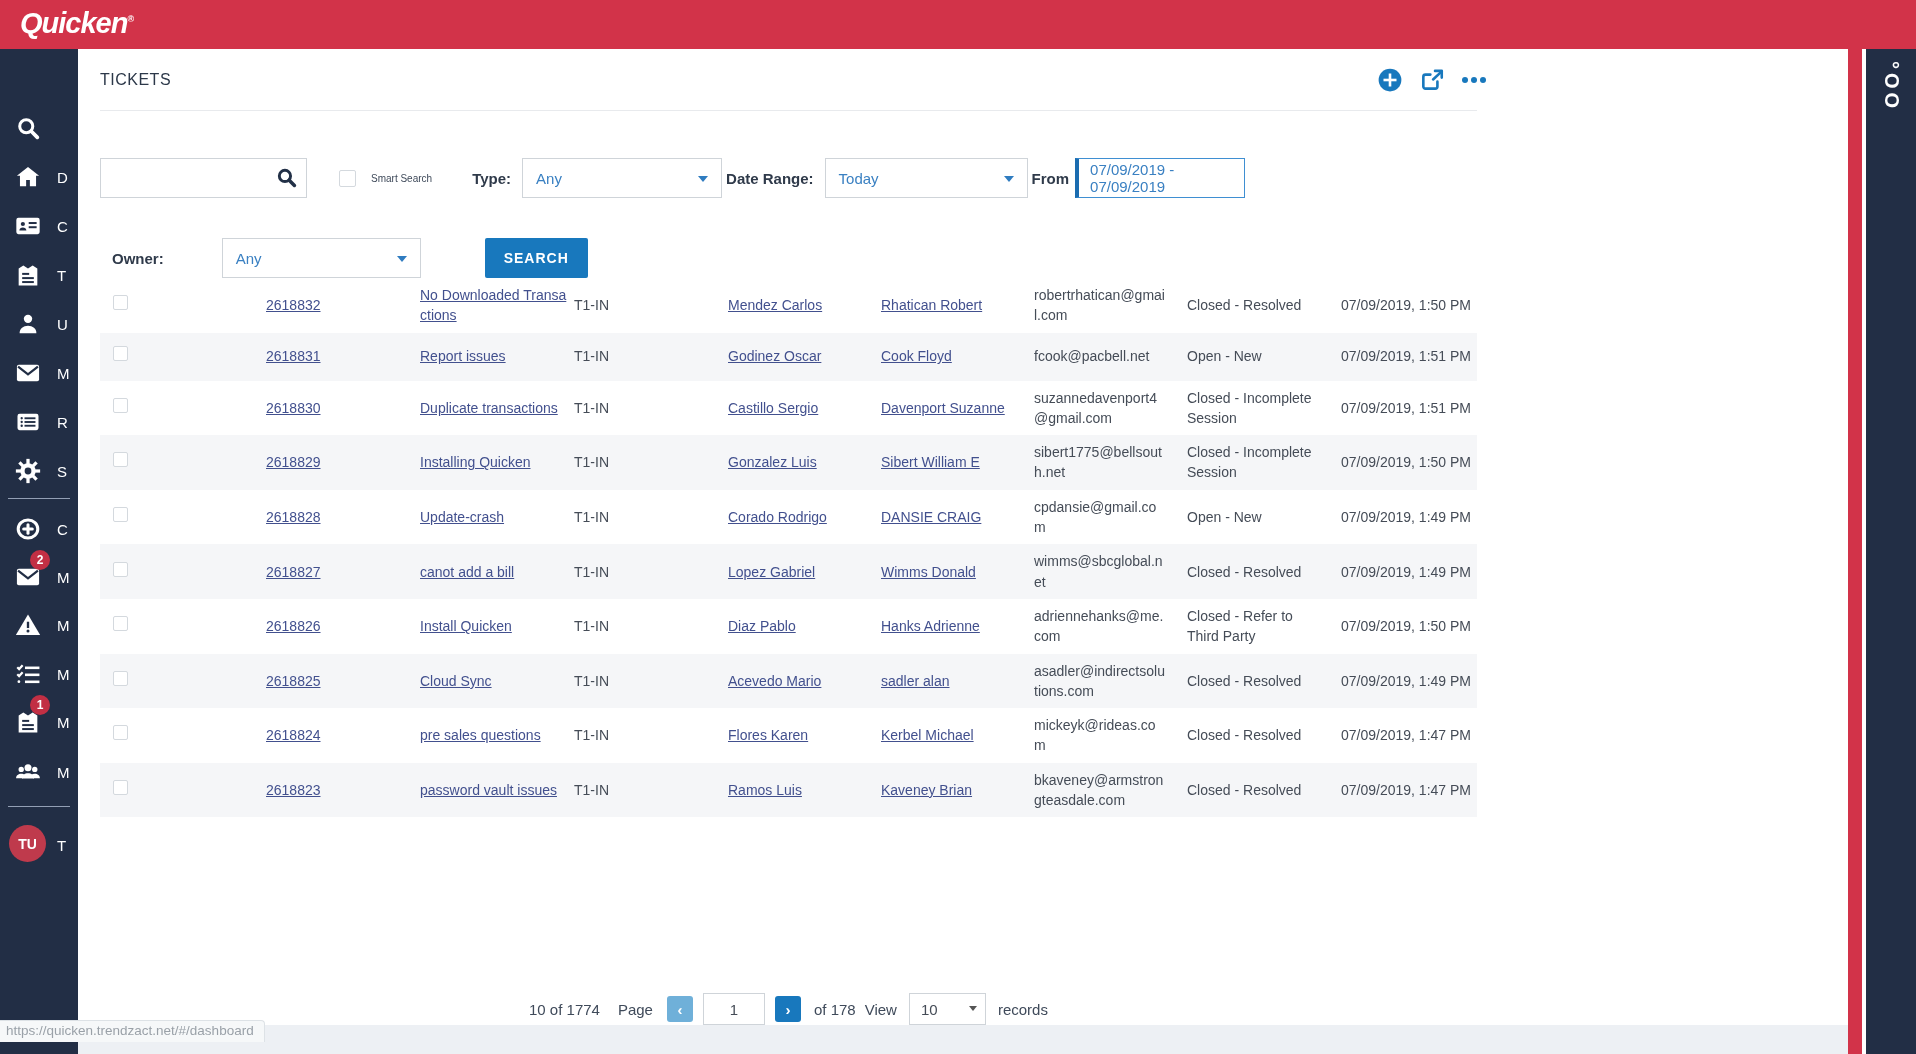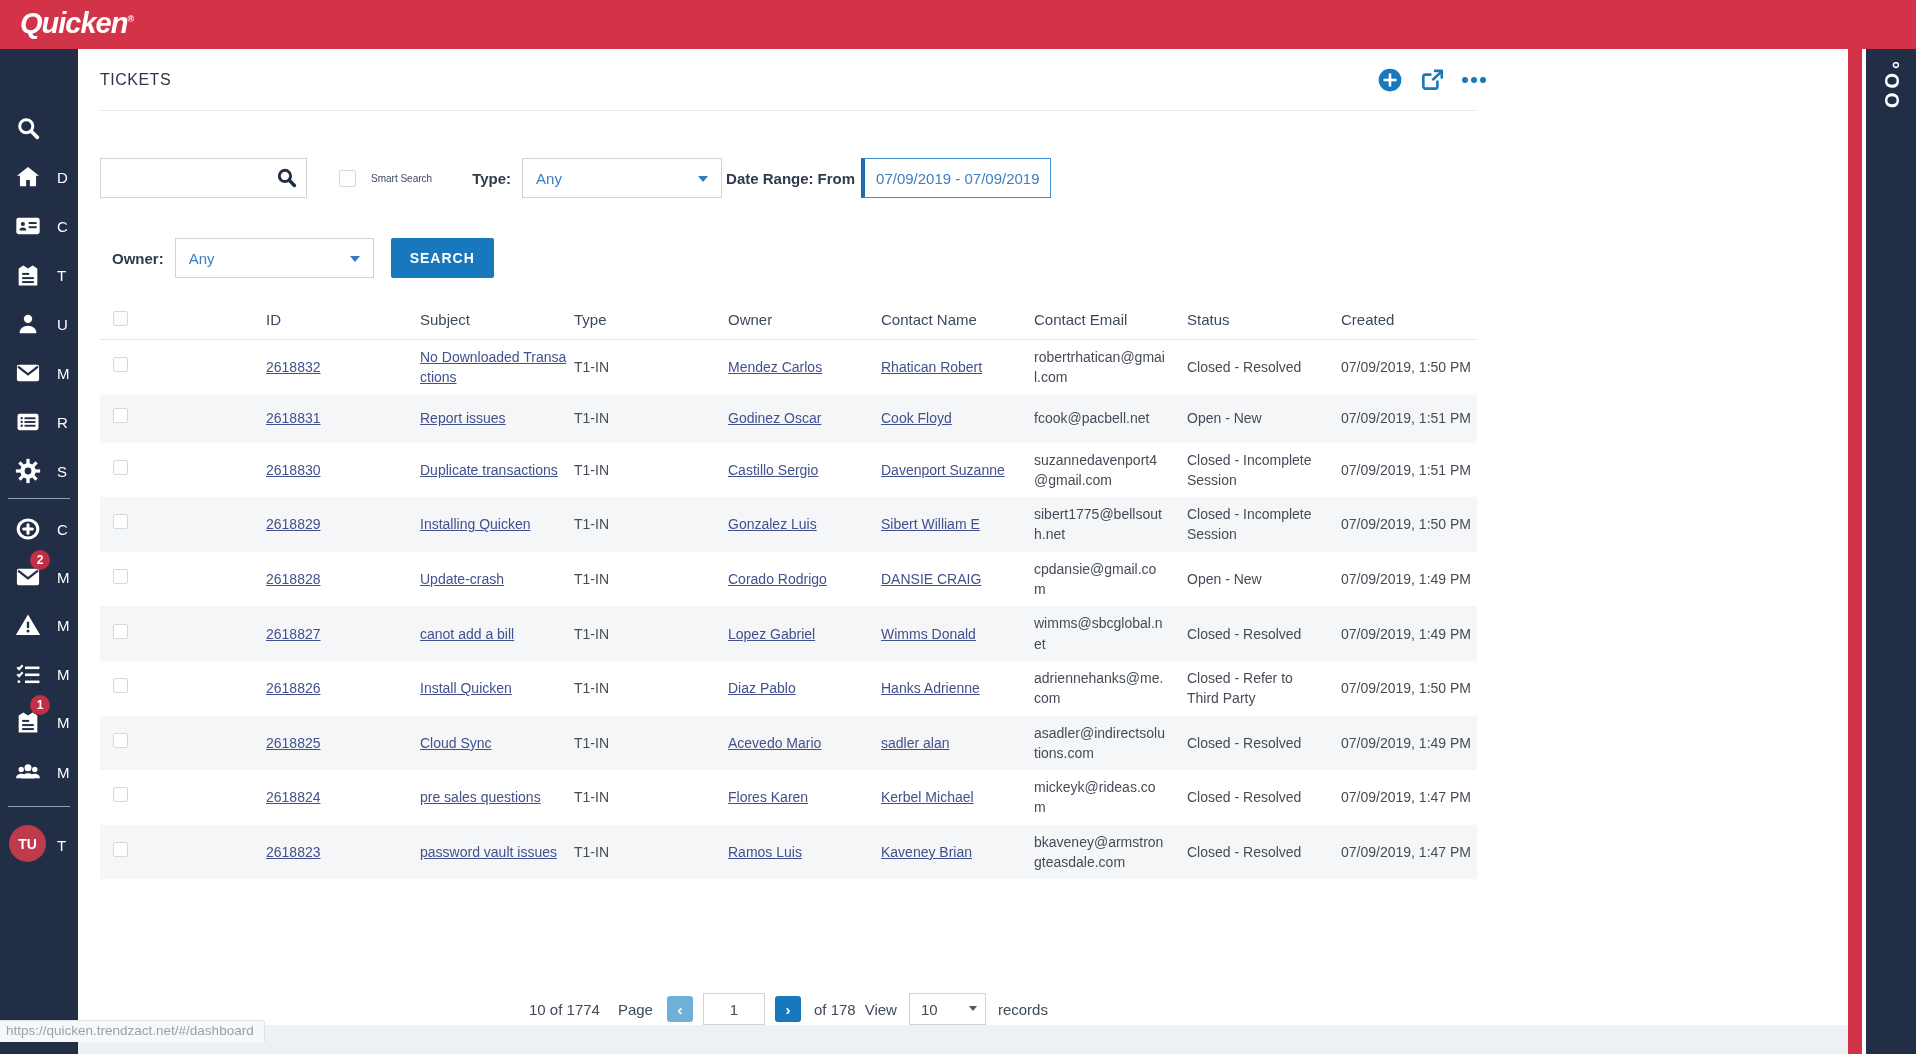--- a/index.html
+++ b/index.html
@@ -37,32 +37,32 @@
   .page-head { height:62px; display:flex; align-items:center; justify-content:space-between; border-bottom:1px solid #e8eaed; }
   .page-title { font-size:16px; font-weight:400; color:#2c3849; letter-spacing:.5px; }
   .head-actions { display:flex; align-items:center; gap:15px; margin-right:-10px; }
   .ha { width:27px; height:27px; display:flex; align-items:center; justify-content:center; cursor:pointer; }
   .dots { display:flex; gap:3px; }
   .dots i { width:6px; height:6px; border-radius:50%; background:#1878bd; }
 
   
   .frow { display:flex; align-items:center; height:40px; }
   .frow1 { margin-top:47px; }
-  .frow2 { margin-top:40px; }
+  .frow2 { margin-top:40px;gap:47px; }
   .search-wrap { position:relative; width:207px; height:40px; }
   .search-wrap input { width:100%; height:100%; border:1px solid #cfd4d9; padding:0 36px 0 10px; font-size:15px; color:#454c57; outline:none; }
   .search-wrap .mag { position:absolute; right:8px; top:7px; }
   .cb { display:inline-block; width:17px; height:17px; border:1px solid #d4d9de; border-radius:2px; background:#fff; }
   .lbl { font-size:10px; color:#3f4a5a; }
   .blbl { font-size:15px; font-weight:700; color:#2f3a4a; }
   .sel { position:relative; height:40px; border:1px solid #cfd4d9; background:#fff; font-size:15px; color:#3a80c2;
     display:flex; align-items:center; padding-left:13px; cursor:pointer; }
   .sel .caret { position:absolute; right:13px; top:17px; width:0; height:0;
     border-left:5.5px solid transparent; border-right:5.5px solid transparent; border-top:6.5px solid #2f7cc0; }
-  .datebox { width:190px; height:40px; border:1px solid #3f8fd2; border-left:4px solid #1b6cb0; color:#3a80c2;
+  .datebox { width:170px; height:40px; border:1px solid #3f8fd2; border-left:4px solid #1b6cb0; color:#3a80c2;
     font-size:15px; display:flex; align-items:center; padding-left:11px; background:#fff; }
   .btn-search { width:103px; height:40px; background:#1878bd; color:#fff; border:none; font-size:14px;
     font-weight:700; letter-spacing:1px; cursor:pointer; border-radius:2px; }
 
   
   .t-head { display:flex; align-items:center; height:40px; margin-top:22px; border-bottom:1px solid #e2e5e9;
     font-size:15px; color:#3d4a5e; }
   .t-row { display:flex; align-items:center; min-height:48px; padding:7px 0; font-size:14px; line-height:1.45; }
   .t-row:nth-of-type(even) { background:#f5f6f8; }
   .cell { flex:none; }
@@ -338,45 +338,37 @@
         </span>
       </span>
       <span class="cb ml32"></span>
       <span class="lbl ml15">Smart Search</span>
       <span class="blbl ml28">Type:</span>
       <span class="sel w200 ml11">
           <span>Any</span>
           <span class="caret"></span>
         </span>
       <span class="blbl ml14">Date Range:</span>
+      <span class="sel w203 ml11">
+          <span>Today</span>
+          <span class="caret"></span>
+        </span>
       <span class="blbl ml14">From</span>
       <span class="datebox ml6">07/09/2019 - 07/09/2019</span>
     </div>
 
     <div class="frow frow2">
       <span class="blbl ml12">Owner:</span>
       <span class="sel w199 ml11">
           <span>Any</span>
           <span class="caret"></span>
         </span>
       <button class="btn-search ml17">SEARCH</button>
     </div>
 
-    <div class="t-head">
-      <div class="cell col-cb"><span class="cb" style="width:15px;height:15px;background:#fafbfc"></span></div>
-      <div class="cell col-sp"></div>
-      <div class="cell col-id">ID</div>
-      <div class="cell col-subject">Subject</div>
-      <div class="cell col-type">Type</div>
-      <div class="cell col-owner">Owner</div>
-      <div class="cell col-cname">Contact Name</div>
-      <div class="cell col-cemail">Contact Email</div>
-      <div class="cell col-status">Status</div>
-      <div class="cell col-created">Created</div>
-    </div>
 
     <div class="t-body">
 
         <div class="t-row">
           <div class="cell col-cb"><span class="cb" style="width:15px;height:15px"></span></div>
           <div class="cell col-sp"></div>
           <div class="cell col-id"><a class="lnk">2618832</a></div>
           <div class="cell col-subject"><a class="lnk">No Downloaded Transactions</a></div>
           <div class="cell col-type"><span>T1-IN</span></div>
           <div class="cell col-owner"><a class="lnk">Mendez Carlos</a></div>

